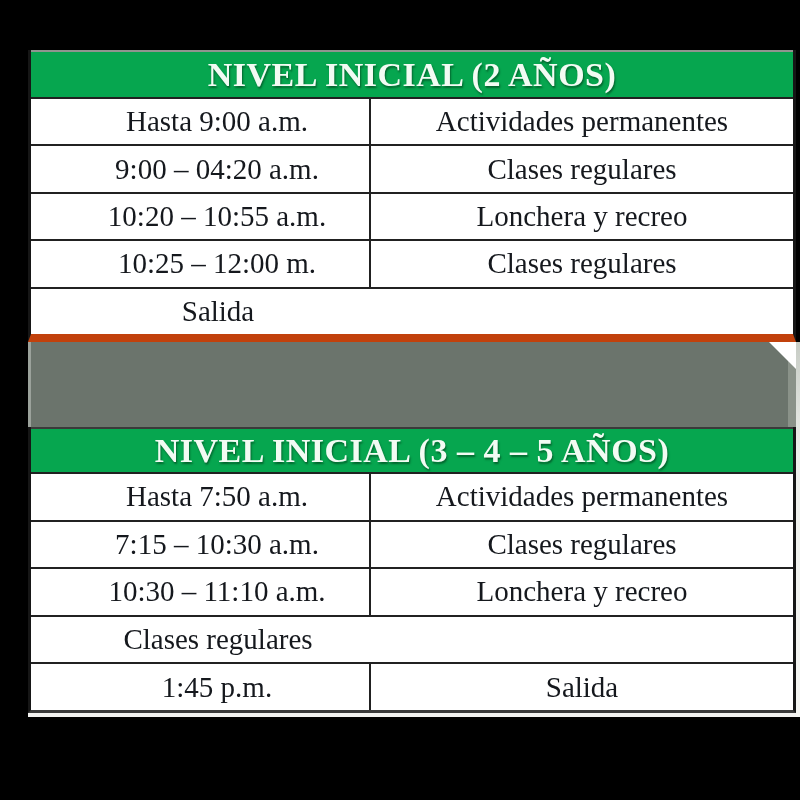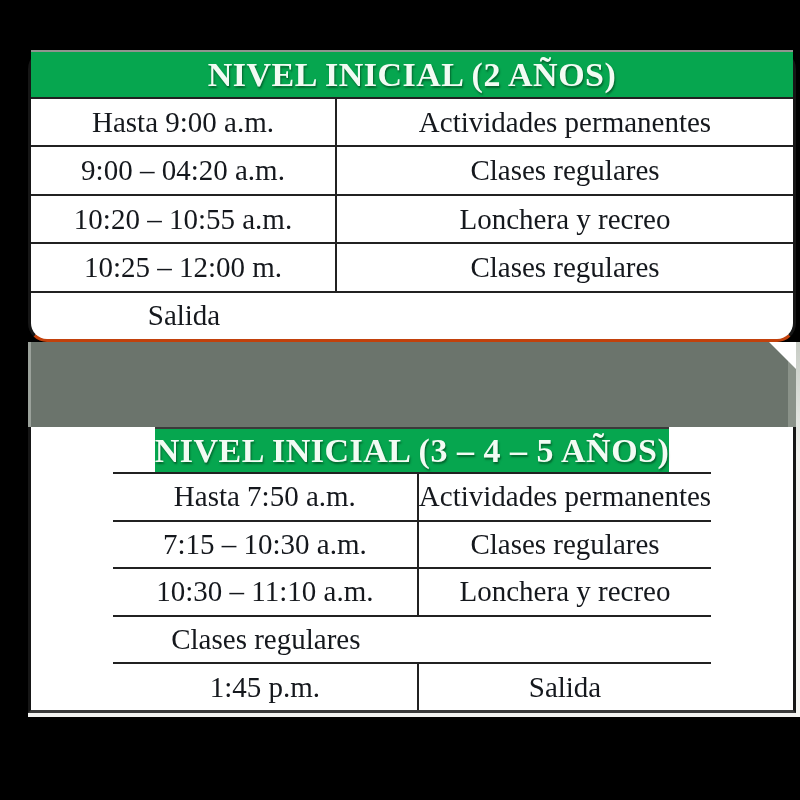--- a/index.html
+++ b/index.html
@@ -21,22 +21,22 @@
     position: absolute;
     left: 28px;
     width: 768px;
     box-sizing: border-box;
     border-left: 3px solid #161616;
     border-right: 3px solid #161616;
     background: #ffffff;
     display: flex;
     flex-direction: column;
   }
-  .table-one { top: 50px;  height: 292px; border-bottom: 3px solid #c2410c; border-radius: 19px; }
-  .table-two { top: 427px; height: 286px; border-bottom: 3px solid #3a3a3a; align-items: center; }
+  .table-one { top: 50px;  height: 292px; border-bottom: 8px solid #c2410c; }
+  .table-two { top: 427px; height: 286px; border-bottom: 3px solid #3a3a3a; }
 
   .table-header {
     box-sizing: border-box;
     background: #06a64f;
     display: flex;
     align-items: center;
     justify-content: center;
     color: #f2fbf3;
     font-weight: bold;
     font-size: 34px;
@@ -50,20 +50,21 @@
   .table-body {
     flex: 1;
     display: flex;
     flex-direction: column;
   }
   .row {
     flex: 1;
     display: grid;
     grid-template-columns: 306px 1fr;
     border-top: 2px solid #212121;
+    padding-left: 34px;
   }
   .cell {
     display: flex;
     align-items: center;
     justify-content: center;
     font-size: 29px;
     color: #15181d;
     white-space: nowrap;
     overflow: hidden;
   }

